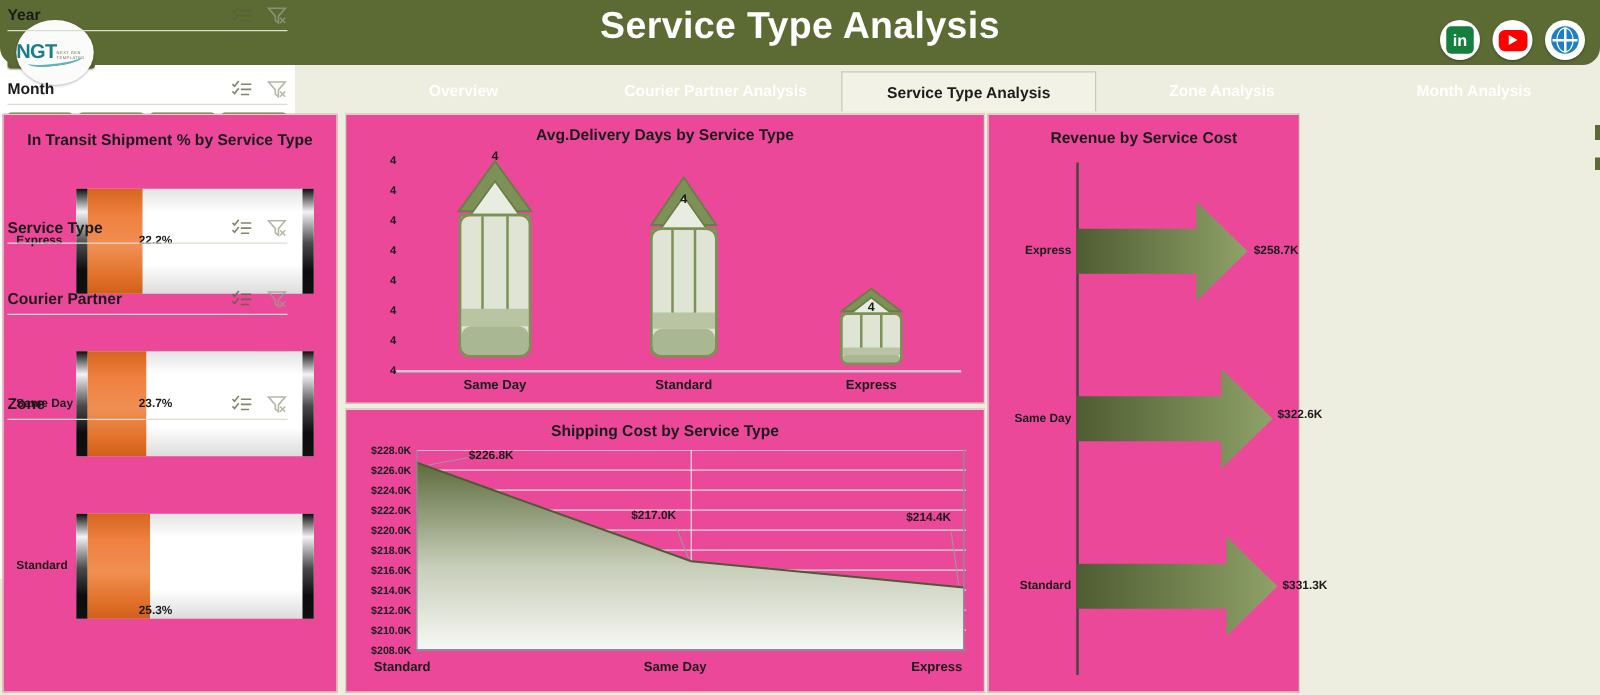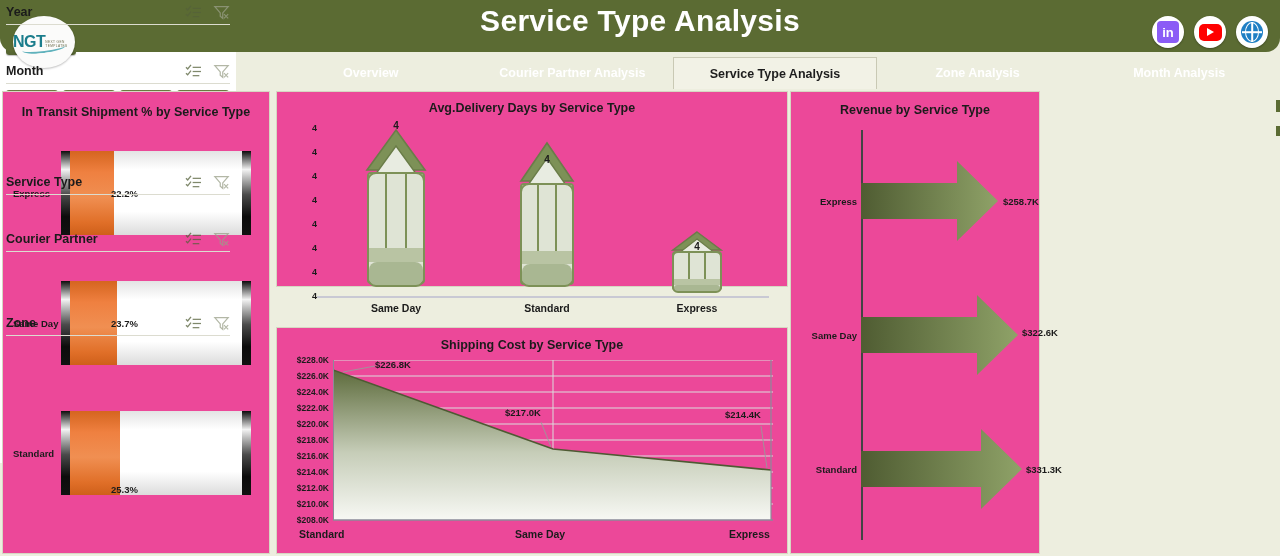--- a/index.html
+++ b/index.html
@@ -33,21 +33,21 @@
     transform:rotate(-7deg); opacity:.75;
   }
   .social {
     position:absolute; top:16px; display:flex; gap:10px; right:12px;
   }
   .soc {
     width:32px; height:32px; border-radius:50%; background:#fff;
     display:flex; align-items:center; justify-content:center;
     box-shadow:0 1px 2px rgba(0,0,0,.3);
   }
-  .soc-in { width:22px;height:22px;border-radius:4px;background:#8b5cf6;color:#fff;
+  .soc-in { width:22px;height:22px;border-radius:4px;background:#15803d;color:#fff;
             font-size:13px;font-weight:bold;display:flex;align-items:center;justify-content:center; }
   .soc-yt { width:23px;height:17px;border-radius:5px;background:#ff0000;
             display:flex;align-items:center;justify-content:center; }
   .soc-yt i { width:0;height:0;border-left:7px solid #fff;border-top:4.5px solid transparent;border-bottom:4.5px solid transparent; }
   .soc-web{ width:22px;height:22px;border-radius:50%;background:#1f7fc4;position:relative; }
   .soc-web:before{content:"";position:absolute;left:50%;top:1px;width:1.6px;height:20px;background:#fff;transform:translateX(-50%);}
   .soc-web:after{content:"";position:absolute;top:50%;left:1px;width:20px;height:1.6px;background:#fff;transform:translateY(-50%);}
   .soc-web u{position:absolute;left:4px;top:1px;width:14px;height:20px;border:1.6px solid #fff;border-radius:50%;}
 
   
@@ -77,21 +77,21 @@
   .bar-cap-r { position:absolute; right:0; top:0; width:9px; height:84px;
     background:linear-gradient(to bottom,#0d0d0d 0%,#f3f3f3 22%,#4a4a4a 52%,#0c0c0c 78%,#111 100%); }
   .bar-fill {
     position:absolute; left:9px; top:0; height:84px;
     background:linear-gradient(to bottom,#d5651f 0%,#ef8040 25%,#f08f52 55%,#e06f28 85%,#cf5f1a 100%);
   }
   .bar-val { position:absolute; top:50%; transform:translateY(-50%);
              font-size:9.5px; font-weight:bold; color:#1b1b1b; }
 
   
-  #p-delivery { left:276px; top:91px; width:512px; height:196px; }
+  #p-delivery { left:276px; top:91px; width:512px; height:232px; }
   #p-delivery .panel-title { margin-top:9px; }
   .del-plot { position:absolute; left:0; top:32px; width:512px; height:190px; }
   .del-yaxis { position:absolute; left:18px; top:0; width:22px; height:172px; }
   .del-ytick { position:absolute; right:0; font-size:9px; font-weight:bold; color:#1b1b1b; transform:translateY(-50%); }
   .del-base { position:absolute; left:40px; top:172px; width:452px; height:2px; background:#c9c9d4; }
   .pencil { position:absolute; bottom:0; }
   .del-xlab { position:absolute; top:178px; font-size:10.5px; font-weight:bold; color:#1b1b1b; text-align:center; }
   .del-vlab { position:absolute; font-size:10px; font-weight:bold; color:#1b1b1b; text-align:center; }
 
   
@@ -320,21 +320,21 @@
       <div class="cost-dlab" style="left:228px; top:51px;">$217.0K</div>
       <div class="cost-dlab" style="left:448px; top:53px;">$214.4K</div>
 
       <div class="cost-xlab" style="left:22px;  top:172px;">Standard</div>
       <div class="cost-xlab" style="left:238px; top:172px;">Same Day</div>
       <div class="cost-xlab" style="left:452px; top:172px;">Express</div>
     </div>
   </div>
 
   <div class="panel" id="p-revenue">
-    <div class="panel-title">Revenue by Service Type</div>
+    <div class="panel-title">Revenue by Service Cost</div>
     <div class="rev-axis"></div>
 
     <div class="rev-lab" style="left:2px; top:109px;">Express</div>
     <div class="rev-arrow" style="left:70px; top:69px;">
       <svg width="138" height="80" viewBox="0 0 138 80">
         <defs>
             <linearGradient id="ag1" x1="0" y1="0" x2="1" y2="0">
           <stop offset="0%" stop-color="#4f5c32"></stop>
               <stop offset="100%" stop-color="#8fa268"></stop>
         </linearGradient>

